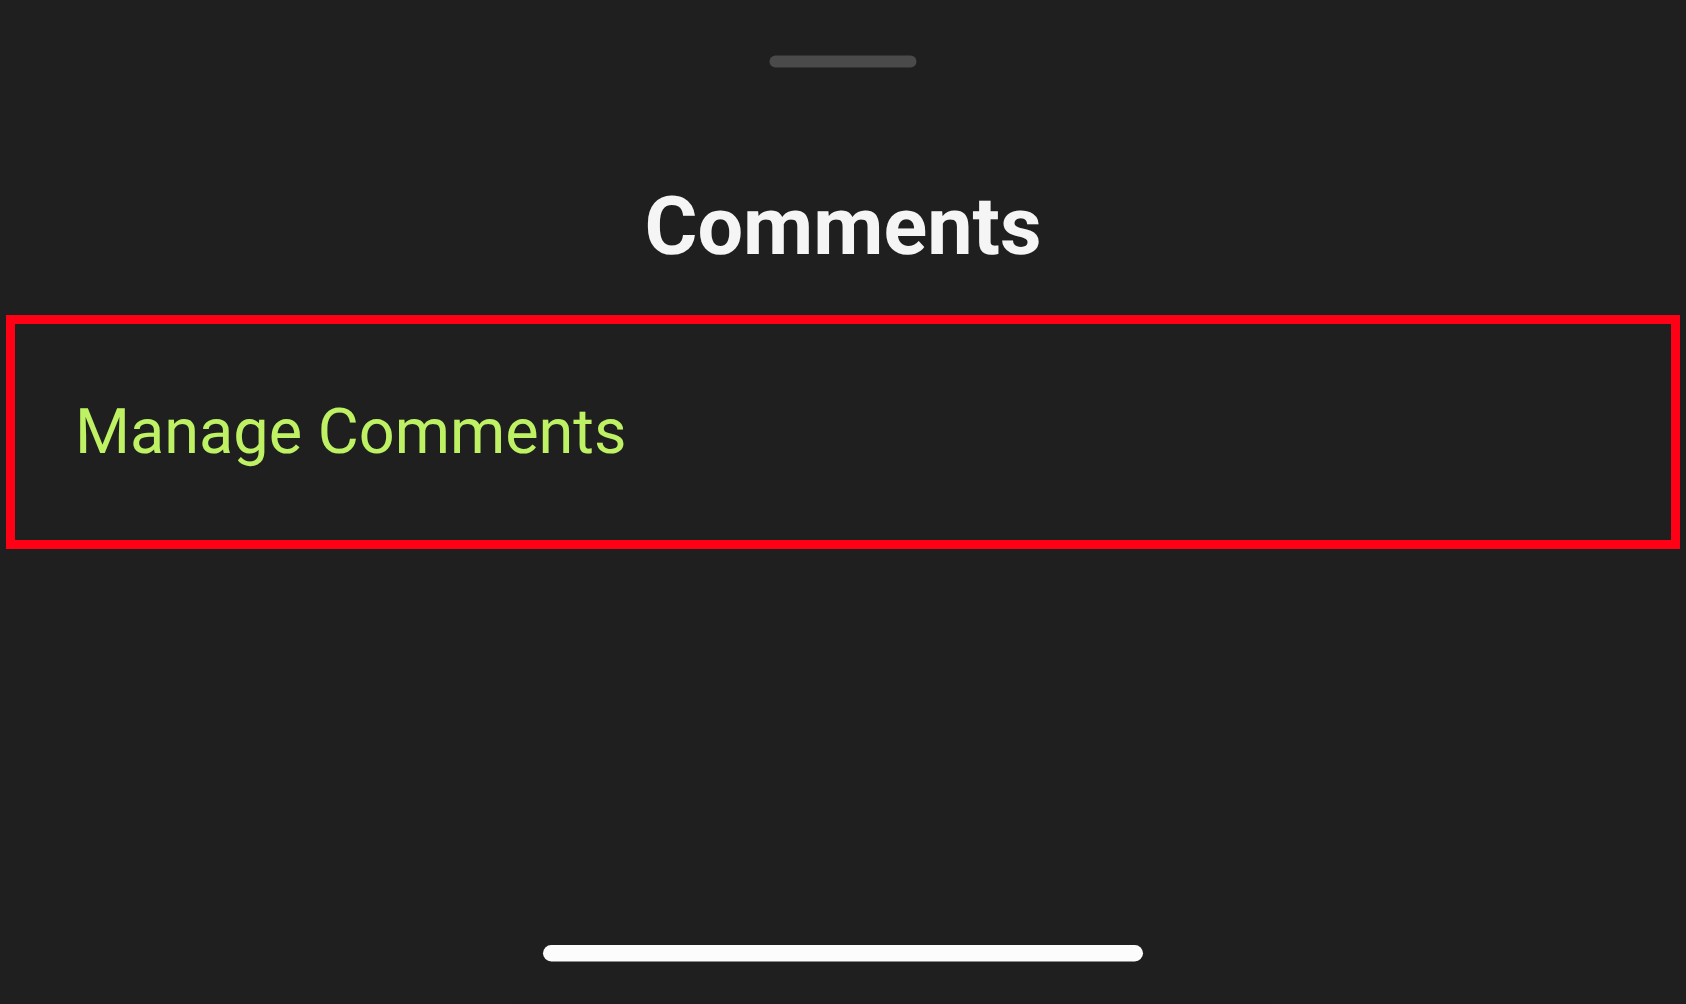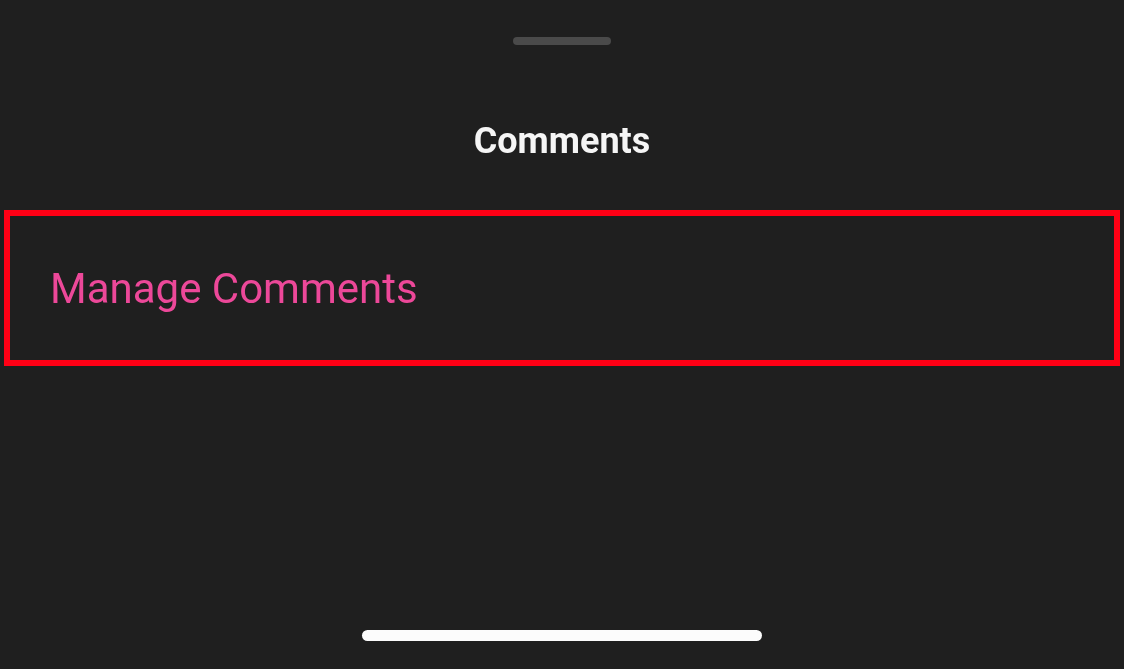--- a/index.html
+++ b/index.html
@@ -26,21 +26,21 @@
       height: 8px;
       background: #4a4a4a;
       border-radius: 4px;
     }
     .sheet-title {
       position: absolute;
       top: 120px;
       left: 0;
       right: 0;
       text-align: center;
-      font-size: 36px;
+      font-size: 54px;
       font-weight: 700;
       color: #f5f5f5;
     }
     .menu-list {
       position: absolute;
       top: 210px;
       left: 0;
       right: 0;
     }
     .menu-item {
@@ -53,21 +53,21 @@
     }
     .menu-item.highlighted {
       border: 6px solid #ff0015;
       margin: 0 4px;
       padding: 0 40px;
       height: 156px;
     }
     .menu-label {
       font-size: 42px;
       font-weight: 400;
-      color: #ec4899;
+      color: #bef264;
       text-align: center;
     }
     .chevron-icon {
       width: 26px;
       height: 40px;
       display: flex;
       align-items: center;
       justify-content: center;
     }
     .chevron-icon svg {

